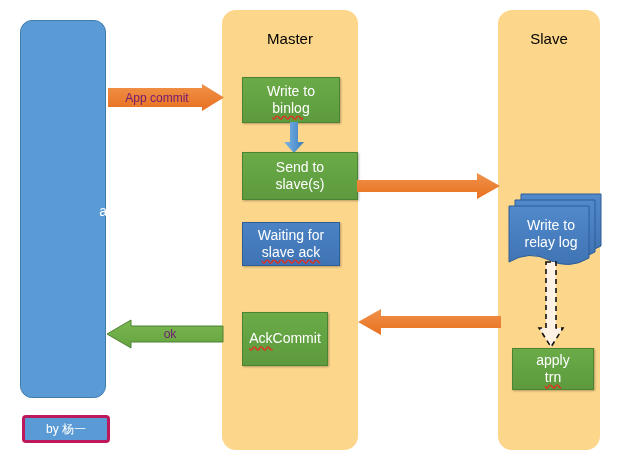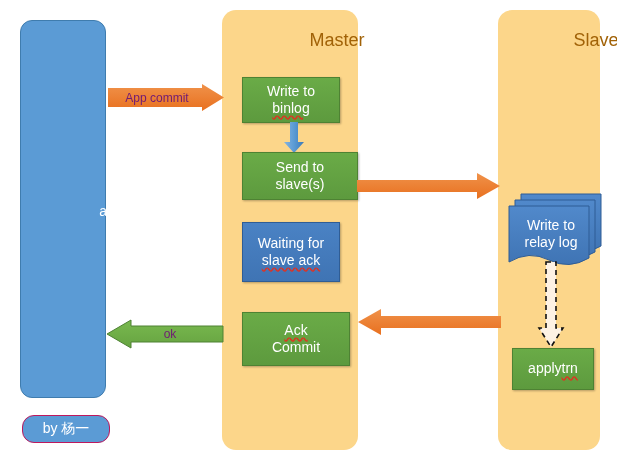--- a/index.html
+++ b/index.html
@@ -6,30 +6,30 @@
   body{width:617px;height:461px;position:relative;overflow:hidden;
        font-family:"Liberation Sans","DejaVu Sans",sans-serif;}
   .stage{position:absolute;left:0;top:0;width:617px;height:461px;}
 
   
   .node{position:absolute;box-sizing:border-box;display:flex;align-items:center;
         justify-content:center;text-align:center;line-height:1.22;}
 
   
   .lane{background:#fcd68a;border-radius:14px;}
-  .lane-title{position:absolute;color:#a16207;font-size:18px;text-align:center;
-              width:100%;left:0;margin-left:47px;}
+  .lane-title{position:absolute;color:#000000;font-size:15px;text-align:center;
+              width:100%;left:0;}
 
   
   .app-box{background:#5b9bd5;border:1px solid #3f7cae;border-radius:12px;
            color:#ffffff;font-size:14px;}
   .app-label{position:absolute;width:100%;left:0;text-align:center;color:#fff;font-size:14px;}
 
-  .sig{background:#5b9bd5;border:1px solid #be185d;border-radius:12px;color:#fff;
-       font-size:14px;}
+  .sig{background:#5b9bd5;border:3px solid #be185d;border-radius:4px;color:#fff;
+       font-size:12px;}
 
   
   .green-box{background:linear-gradient(to bottom,#6aab47,#5d9a3e);
              border:1px solid #4e8233;color:#ffffff;font-size:14px;
              box-shadow:1px 1px 2px rgba(0,0,0,.28);}
   .blue-box{background:linear-gradient(to bottom,#4a82c4,#3f74b4);
             border:1px solid #2f5d95;color:#ffffff;font-size:14px;
             box-shadow:1px 1px 2px rgba(0,0,0,.28);}
 
   .sp-red{ -webkit-text-decoration:underline wavy #e03020;
@@ -75,26 +75,26 @@
       </linearGradient>
     </defs>
     <polygon points="8,0 16,0 16,20 22,20 12,31 2,20 8,20" fill="url(#gblue)"></polygon>
   </svg>
 
   <div class="node green-box" style="left:242px;top:152px;width:116px;height:48px;flex-direction:column;">
     <span>Send to</span>
     <span>slave(s)</span>
   </div>
 
-  <div class="node blue-box" style="left:242px;top:222px;width:98px;height:60px;flex-direction:column;">
+  <div class="node blue-box" style="left:242px;top:222px;width:98px;height:44px;flex-direction:column;">
     <span>Waiting for</span>
     <span class="sp-red">slave ack</span>
   </div>
 
-  <div class="node green-box" style="left:242px;top:312px;width:108px;height:54px;flex-direction:column;">
+  <div class="node green-box" style="left:242px;top:312px;width:86px;height:54px;flex-direction:row;">
     <span class="sp-red">Ack</span>
     <span>Commit</span>
   </div>
 
   <div class="node lane" style="left:498px;top:10px;width:102px;height:440px;"></div>
   <div class="lane-title" style="left:498px;top:30px;width:102px;text-align:center;">Slave</div>
 
   <div class="docstack" style="left:505px;top:190px;width:98px;height:86px;">
     <svg width="98" height="86" viewBox="0 0 98 86">
       <defs>
@@ -112,21 +112,21 @@
     <div class="dtext" style="width:84px;left:4px;top:16px;height:56px;padding-bottom:0;">
       <span>Write to</span>
       <span>relay log</span>
     </div>
   </div>
 
   <svg class="arrow-svg" style="left:536px;top:262px;" width="30" height="88" viewBox="0 0 30 88">
     <polygon points="10,0 20,0 20,66 27,66 15,85 3,66 10,66" fill="#fdf2e4" stroke="#111111" stroke-width="1.6" stroke-dasharray="5,4"></polygon>
   </svg>
 
-  <div class="node green-box" style="left:512px;top:348px;width:82px;height:42px;">
+  <div class="node green-box" style="left:512px;top:348px;width:82px;height:42px;flex-direction:column;">
     <span>apply</span>
     <span class="sp-red">trn</span>
   </div>
 
   <svg class="arrow-svg" style="left:108px;top:84px;" width="116" height="28" viewBox="0 0 116 28">
     <defs>
       <linearGradient id="gor" x1="0" y1="0" x2="0" y2="1">
         <stop offset="0%" stop-color="#f0924a"></stop>
         <stop offset="100%" stop-color="#e8701f"></stop>
       </linearGradient>

